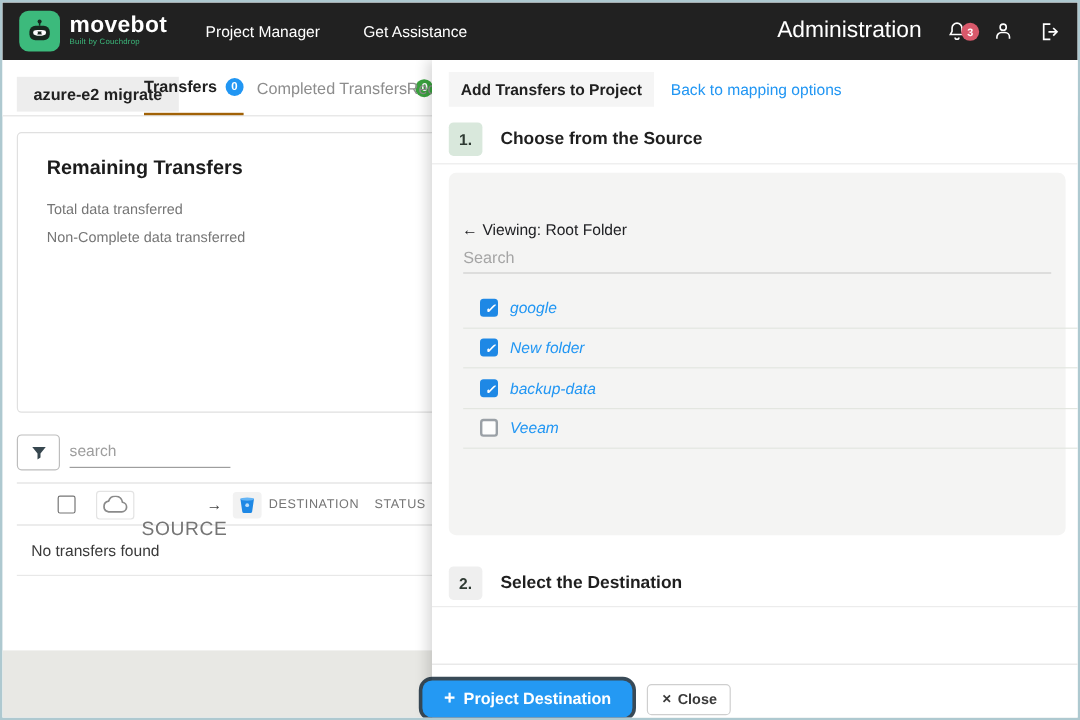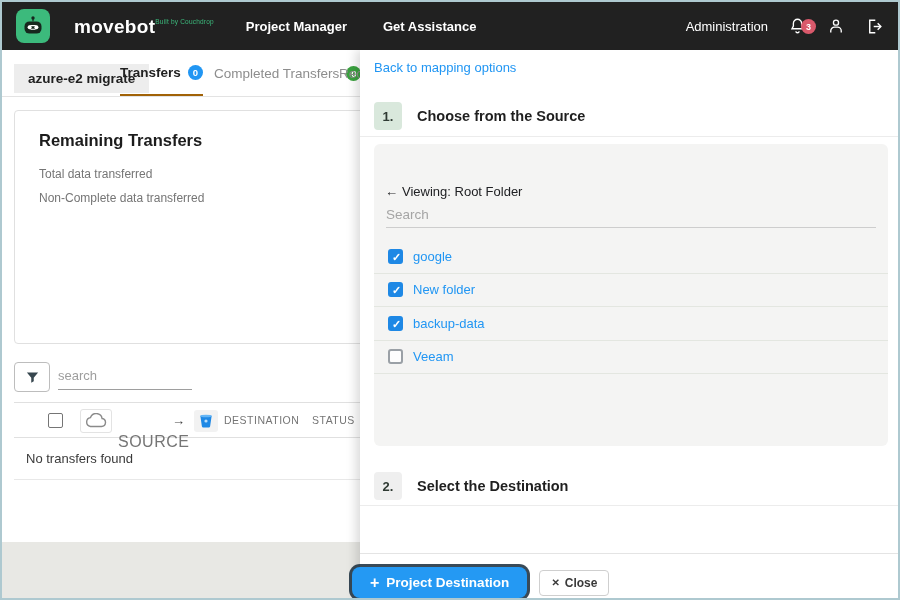--- a/index.html
+++ b/index.html
@@ -5,27 +5,27 @@
   * { margin:0; padding:0; box-sizing:border-box; }
   body { background:#fff; font-family:"Liberation Sans", sans-serif; }
   #app { position:relative; width:900px; height:600px; border:2px solid #aec9d0;
          background:#fff; overflow:hidden; }
 
   
   .topbar { position:absolute; left:0; top:0; width:100%; height:48px;
             background:#212121; display:flex; align-items:center; padding:0 14px; z-index:10; }
   .logo-box { width:34px; height:34px; border-radius:8px; background:#3cba7c;
               display:flex; align-items:center; justify-content:center; flex:0 0 auto; }
-  .brand { margin-left:24px; display:flex; flex-direction:row; line-height:1; }
+  .brand { margin-left:8px; display:flex; flex-direction:column; line-height:1; }
   .brand-name { color:#fff; font-size:19px; font-weight:bold; letter-spacing:.3px; }
   .brand-tagline { color:#3cba7c; font-size:6.5px; margin-top:2px; letter-spacing:.2px; }
   .top-nav { display:flex; gap:36px; margin-left:32px; }
-  .top-nav-item { color:#fff; font-size:13px; font-weight:bold; cursor:pointer;text-align:right; }
+  .top-nav-item { color:#fff; font-size:13px; font-weight:normal; cursor:pointer;text-align:right; }
   .topbar-right { margin-left:auto; display:flex; align-items:center; gap:20px; }
-  .admin-link { color:#fff; font-size:13px; cursor:pointer; }
+  .admin-link { color:#fff; font-size:19px; cursor:pointer; }
   .icon-btn { position:relative; display:flex; align-items:center; cursor:pointer; }
   .notif-badge { position:absolute; right:-9px; top:3px; min-width:15px; height:15px;
                  border-radius:50%; background:#d9596b; color:#fff; font-size:9px;
                  font-weight:bold; display:flex; align-items:center; justify-content:center; }
 
   
   .tabrow { position:absolute; left:0; top:48px; width:100%; height:47px; background:#fff;
             border-bottom:1px solid #e3e3e3; }
   .project-chip { position:absolute; left:12px; top:14px; background:#ededed; padding:7px 14px;
                   font-size:13.5px; font-weight:bold; color:#212121; }
@@ -100,21 +100,21 @@
   .sc-head-row { position:absolute; left:12px; top:10px; display:flex; align-items:center; gap:18px; }
   .sc-heading { font-size:12.5px; font-weight:bold; color:#8a8a8a; }
   .sc-manual { font-size:13px; color:#444; }
   .sc-manual a { color:#2196f3; text-decoration:none; cursor:pointer; }
   .sc-viewing { position:absolute; left:11px; top:40px; display:flex; align-items:center; gap:4px;
                 font-size:13px; color:#202124; cursor:pointer; }
   .sc-search { position:absolute; left:12px; top:58px; width:490px; height:26px; border:none;
                border-bottom:1px solid #cdcdcd; background:transparent; font-size:13.5px;
                font-family:"Liberation Sans",sans-serif; color:#333; outline:none; }
   .sc-search::placeholder { color:#a5a5a5; }
-  .sc-items { position:absolute; left:0; top:96px; width:100%; }
+  .sc-items { position:absolute; left:12px; top:96px; width:100%;font-style:italic; }
   .sc-item { height:33.5px; display:flex; align-items:center; gap:10px; padding-left:14px;
              border-bottom:1px solid #e3e6e0; cursor:pointer; }
   .sc-item:first-child { border-top:none; }
   .checkbox { width:15px; height:15px; border:2px solid #9aa0a6; border-radius:3px;
               background:#fdfdfd; position:relative; flex:0 0 auto; cursor:pointer; }
   .checkbox.checked { background:#1e88e5; border-color:#1e88e5; }
   .checkbox.checked::after { content:"✓"; position:absolute; left:2px; top:0px;
                              color:#fff; font-size:11px; font-weight:bold; }
   .sc-item-label { font-size:13px; color:#2196f3; }
 
@@ -228,20 +228,21 @@
       <span class="hdr-dest-label">DESTINATION</span>
       <span class="hdr-status-label">STATUS</span>
     </div>
     <div class="table-empty">No transfers found</div>
   </div>
 
   <div class="footer-band"></div>
 
   <div class="panel">
     <div class="panel-header">
+      <span class="panel-title-chip">Add Transfers to Project</span>
       <span class="back-link">Back to mapping options</span>
     </div>
 
     <div class="step-row step1-row">
       <span class="step-badge step-badge-green">1.</span>
       <span class="step-title">Choose from the Source</span>
     </div>
     <div class="panel-divider div-step1"></div>
 
     <div class="source-card">

